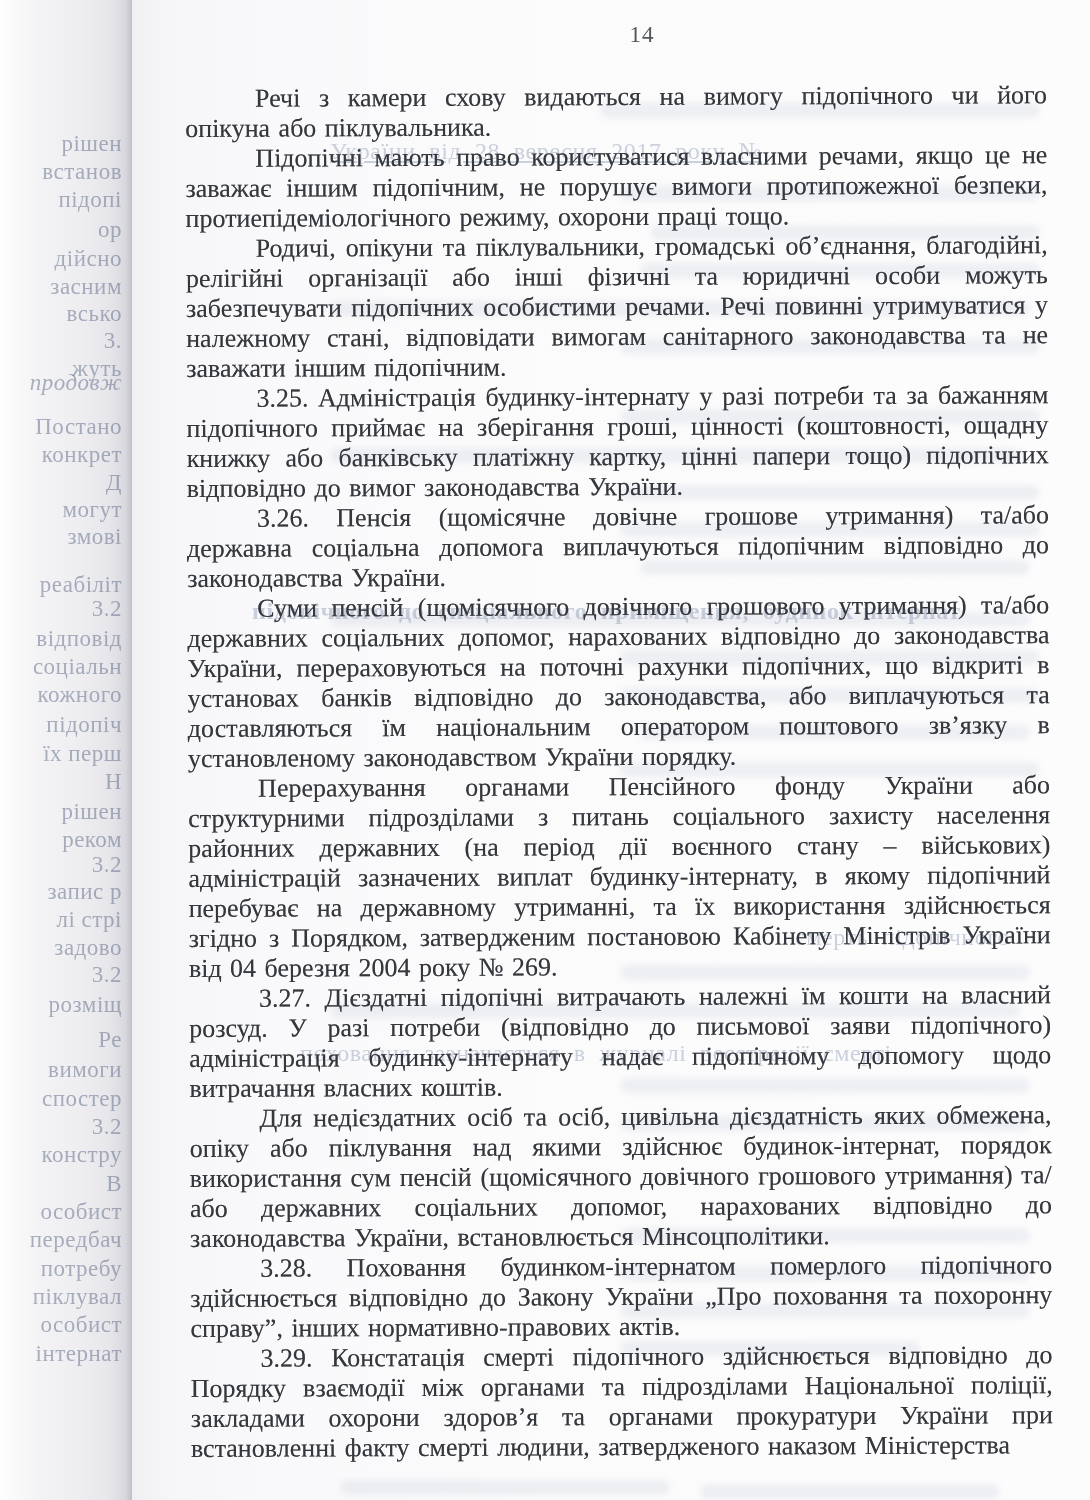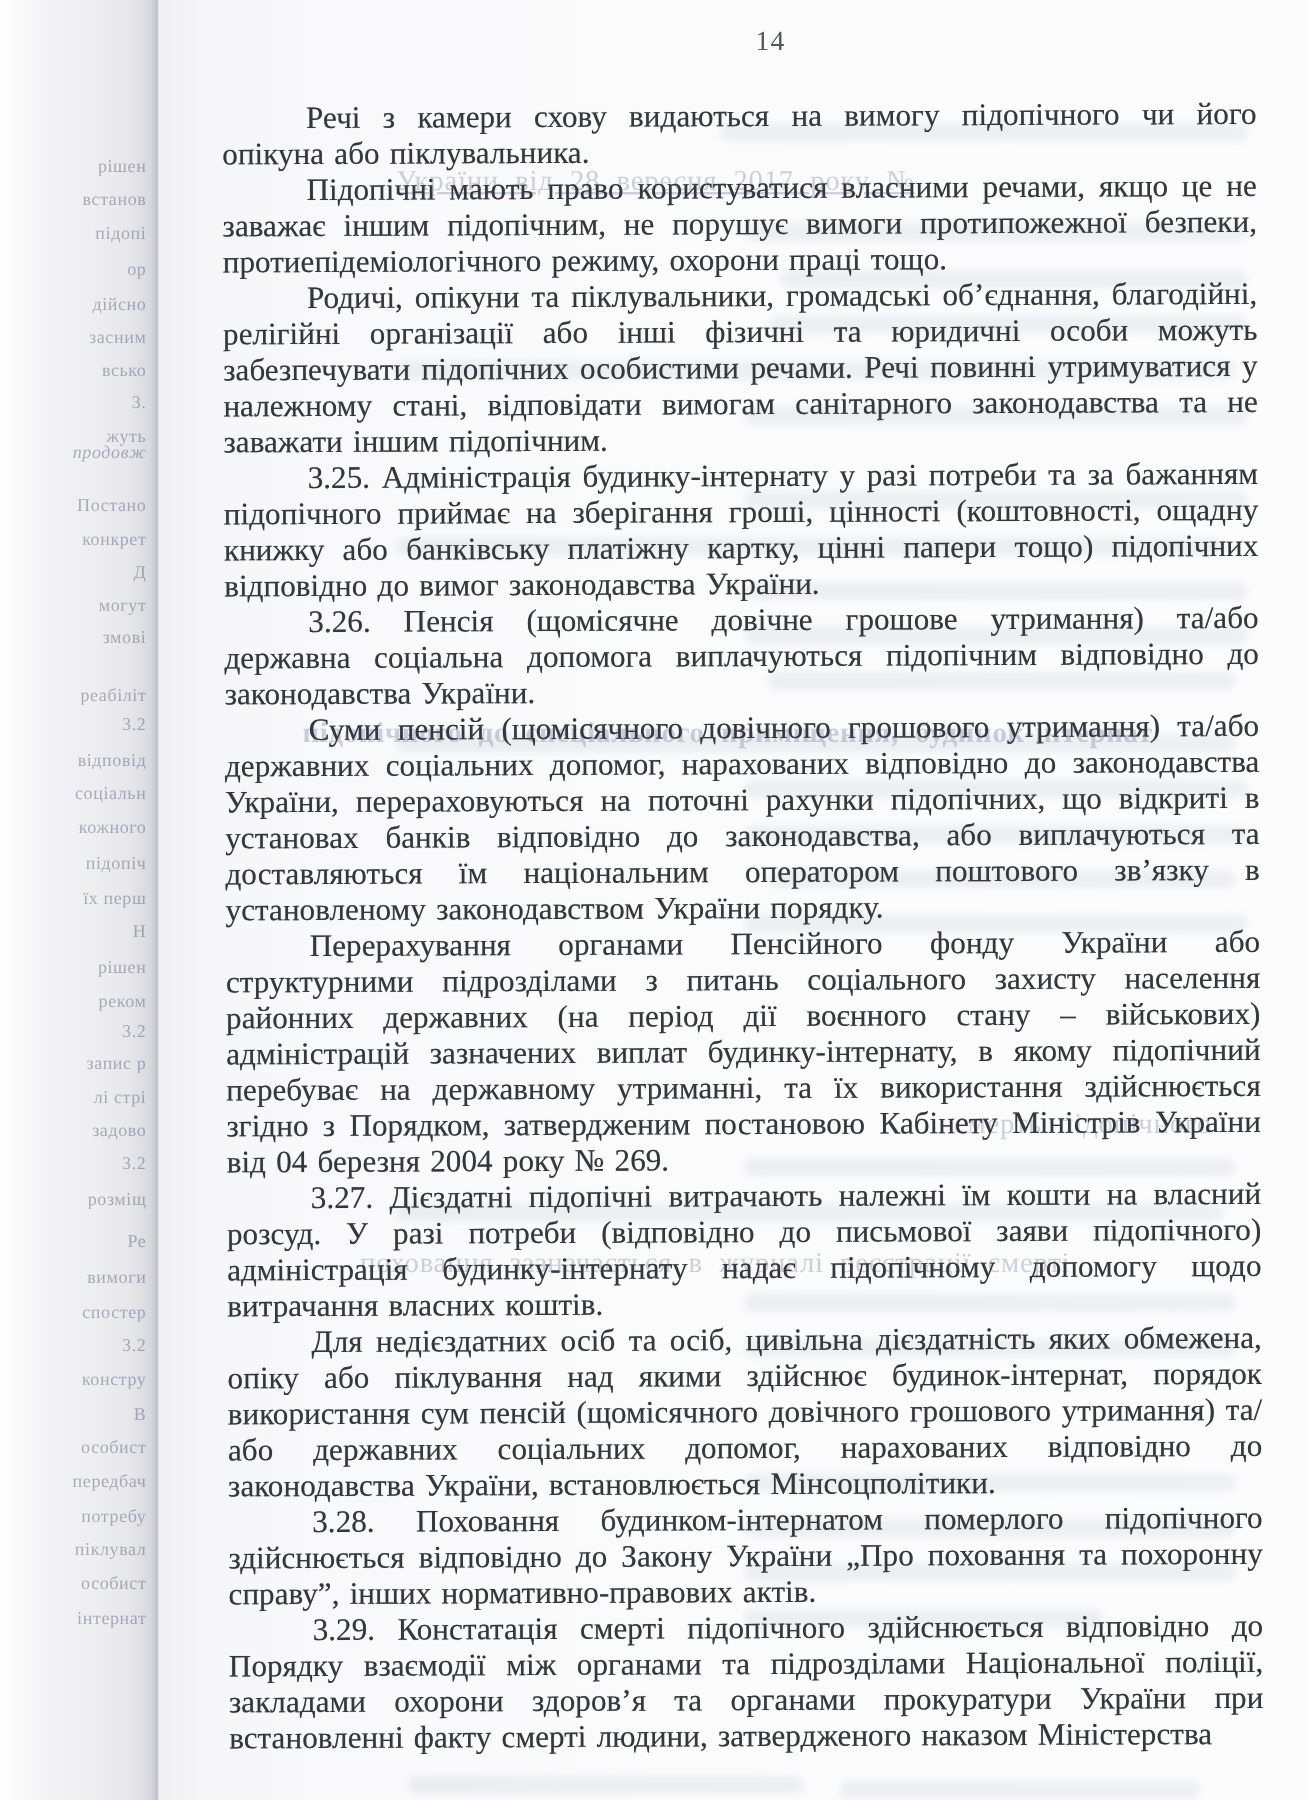--- a/index.html
+++ b/index.html
@@ -16,21 +16,21 @@
     width: 132px; height: 1500px;
     background: linear-gradient(90deg,
       #fefefe 0px, #fafafb 14px, #f3f3f5 40px,
       #eeeef1 80px, #e7e7eb 108px, #d9d9df 124px, #cbcbd3 132px);
     overflow: hidden;
   }
   .edge-fragment {
     position: absolute;
     right: 10px;
     white-space: nowrap;
-    font-size: 15px;
+    font-size: 23px;
     color: rgba(104, 115, 142, 0.55);
     filter: blur(0.4px);
     letter-spacing: 0.5px;
   }
   
   .fold {
     position: absolute; left: 126px; top: 0;
     width: 34px; height: 1500px;
     background: linear-gradient(90deg,
       rgba(120,120,132,0.00) 0, rgba(120,120,132,0.28) 35%,

